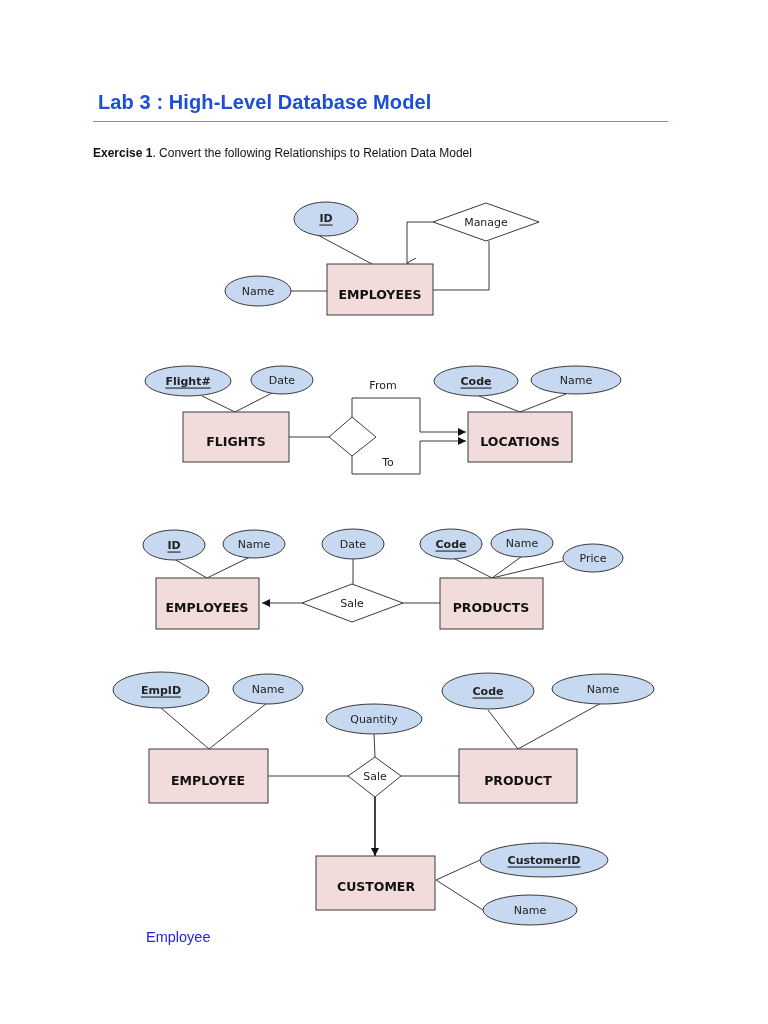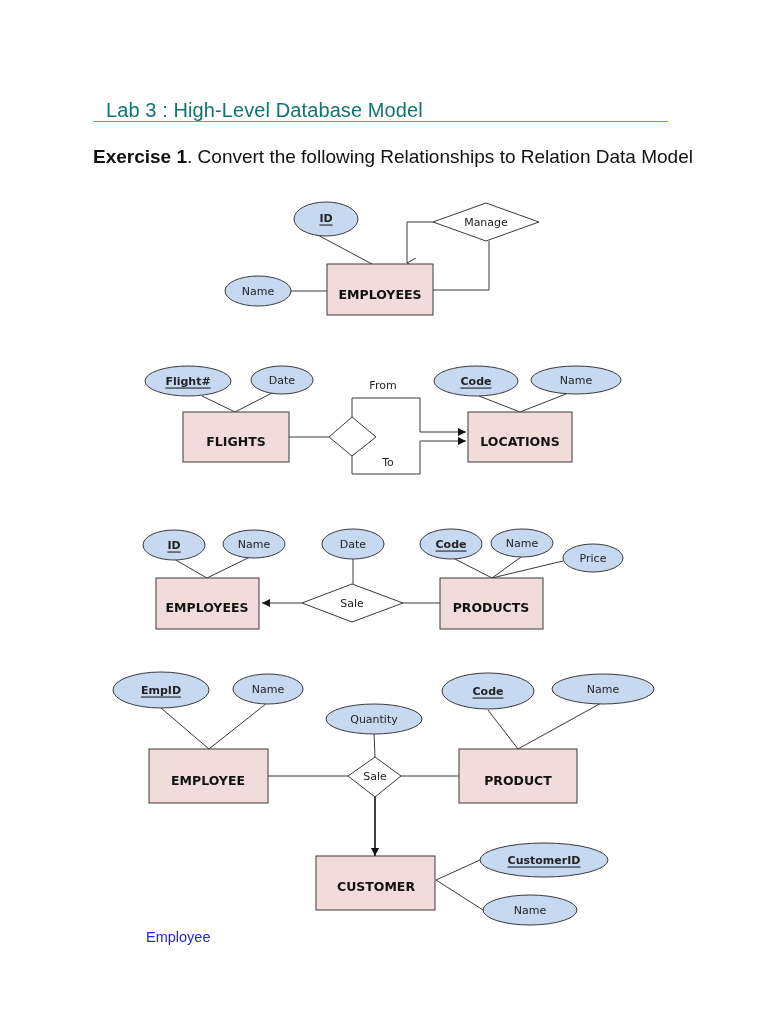--- a/index.html
+++ b/index.html
@@ -1,19 +1,19 @@
 <!DOCTYPE html>
 <html><head>
   <meta charset="utf-8">
   <style>
     html, body { margin: 0; padding: 0; background: #ffffff; }
     body { width: 768px; height: 1024px; position: relative; overflow: hidden; font-family: "Liberation Sans", sans-serif; }
-    .title { position: absolute; left: 93px; top: 86px; font-size: 20px; font-weight: normal; color: #0f766e; margin: 13px; letter-spacing: 0.1px; }
+    .title { position: absolute; left: 93px; top: 86px; font-size: 20px; font-weight: bold; color: #1d4ed8; margin: 5px; letter-spacing: 0.1px; }
     .rule { position: absolute; left: 93px; top: 121px; width: 575px; height: 0; border-top: 1px solid #5b9bd5; }
-    .exercise { position: absolute; left: 93px; top: 146px; font-size: 19px; color: #111; }
+    .exercise { position: absolute; left: 93px; top: 146px; font-size: 12px; color: #111; }
     .exercise b { font-weight: bold; }
     .footer-link { position: absolute; left: 146px; top: 929px; font-size: 14.5px; color: #2323e8; }
     svg.diagram { position: absolute; left: 0; top: 0; }
     .ent rect { fill: #f2dcdb; stroke: #3a3a3a; stroke-width: 1; }
     .ent text { font-family: "DejaVu Sans", sans-serif; font-weight: bold; font-size: 12.5px; fill: #111; text-anchor: middle; dominant-baseline: central; }
     .attr ellipse { fill: #c6d9f1; stroke: #3a3a3a; stroke-width: 1; }
     .attr text { font-family: "DejaVu Sans", sans-serif; font-size: 11px; fill: #222; text-anchor: middle; dominant-baseline: central; }
     .attr.key text { text-decoration: underline; font-weight: bold; }
     .rel polygon { fill: #ffffff; stroke: #3a3a3a; stroke-width: 1; }
     .rel text { font-family: "DejaVu Sans", sans-serif; font-size: 11px; fill: #222; text-anchor: middle; dominant-baseline: central; }

